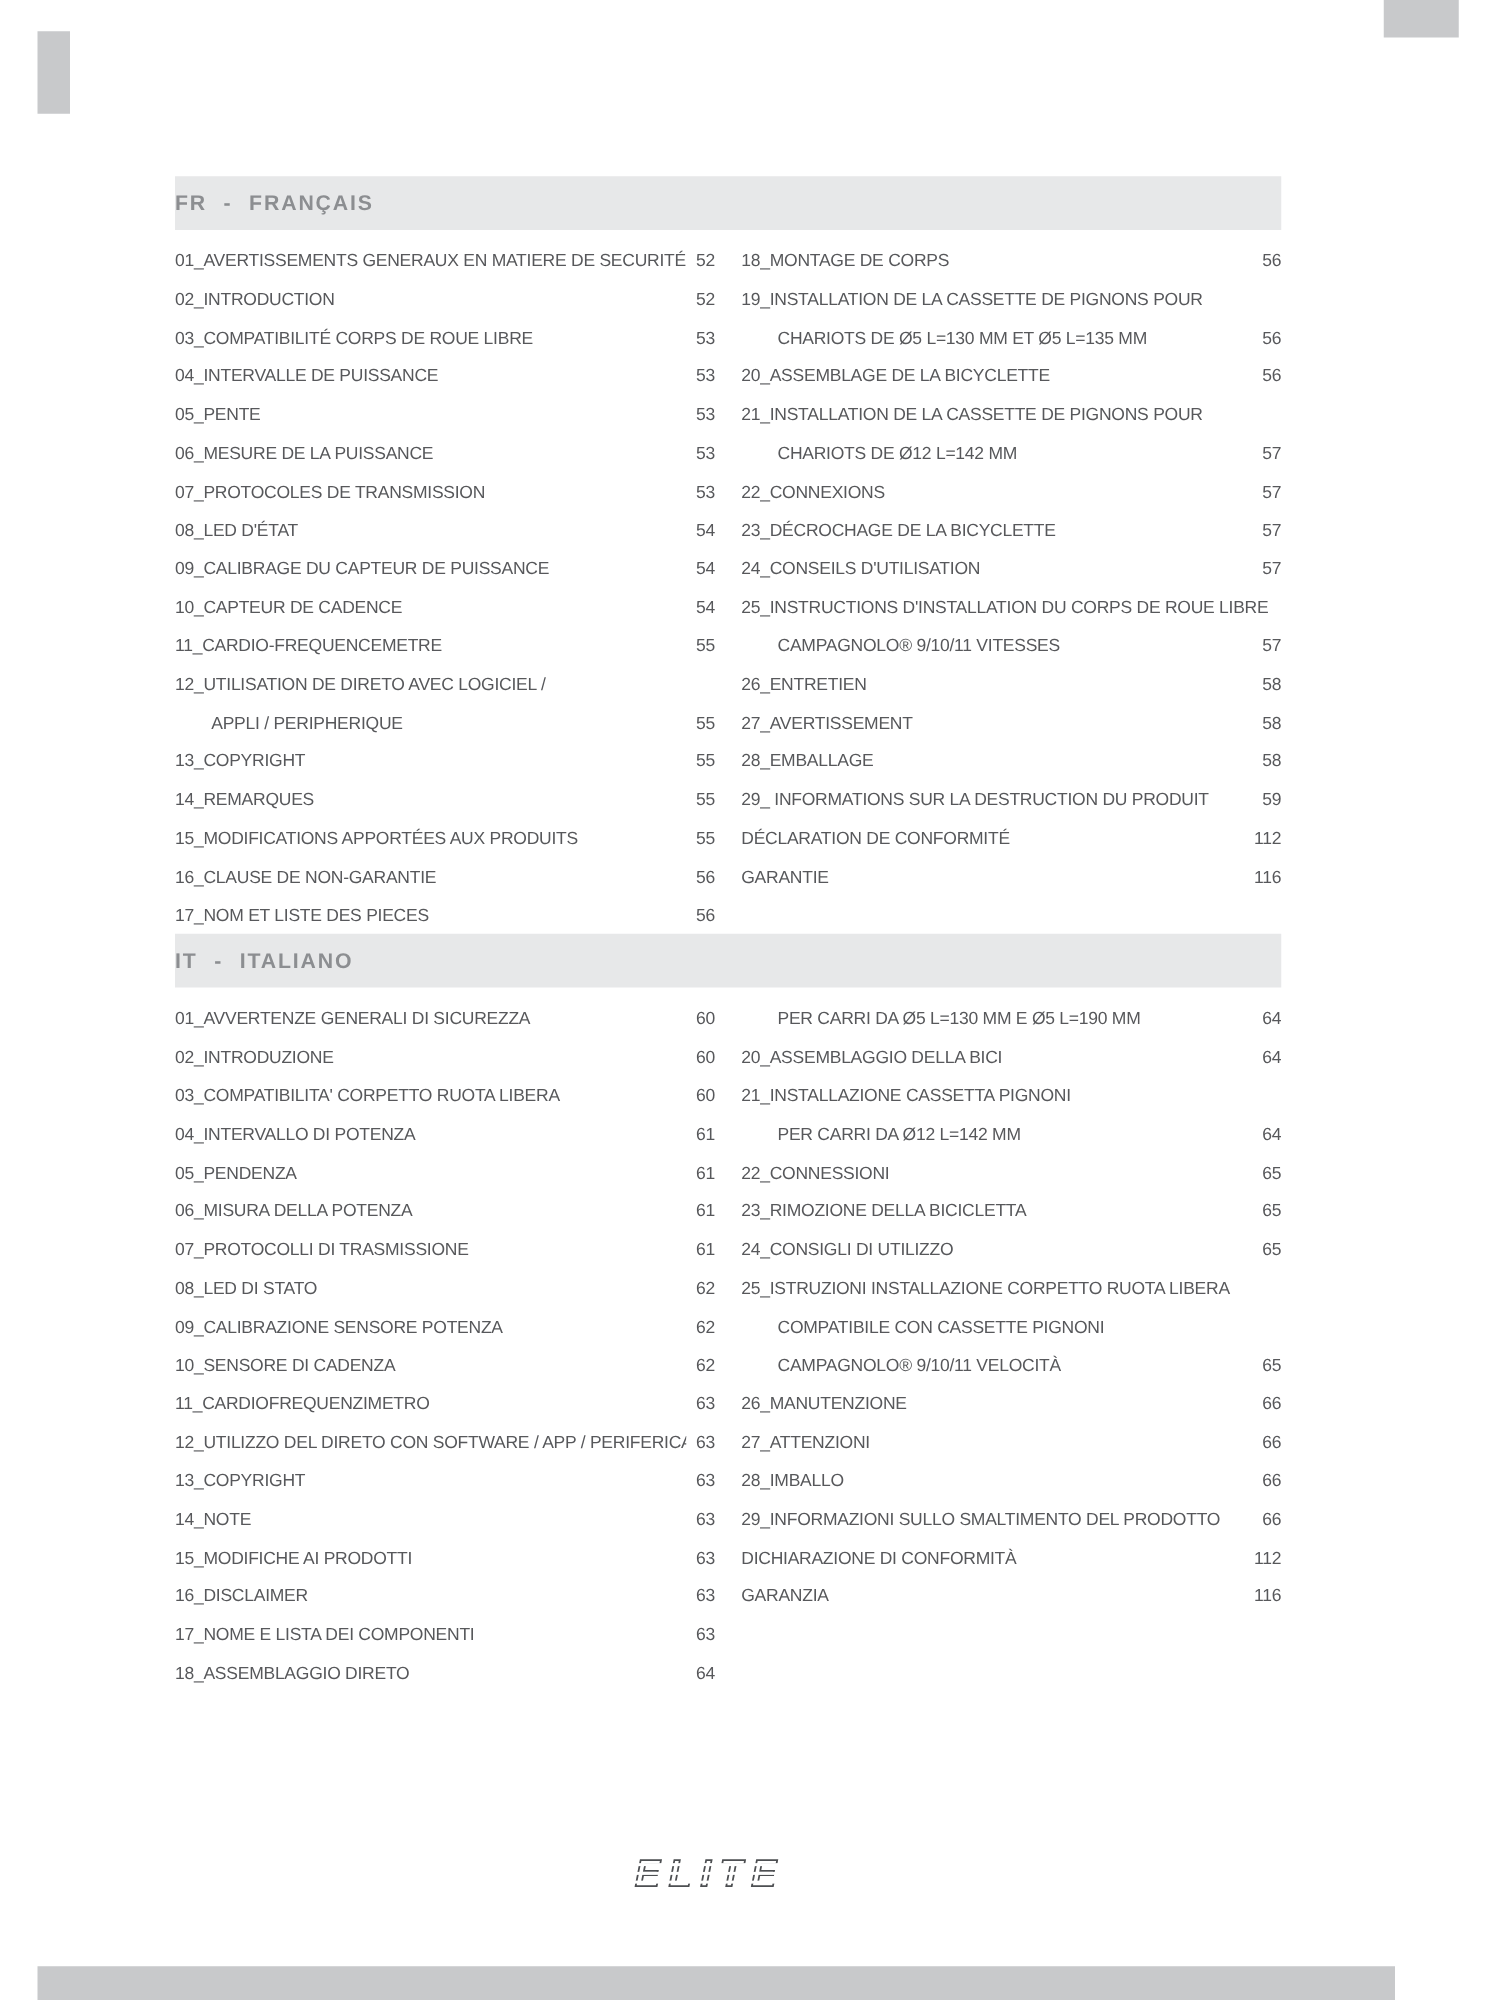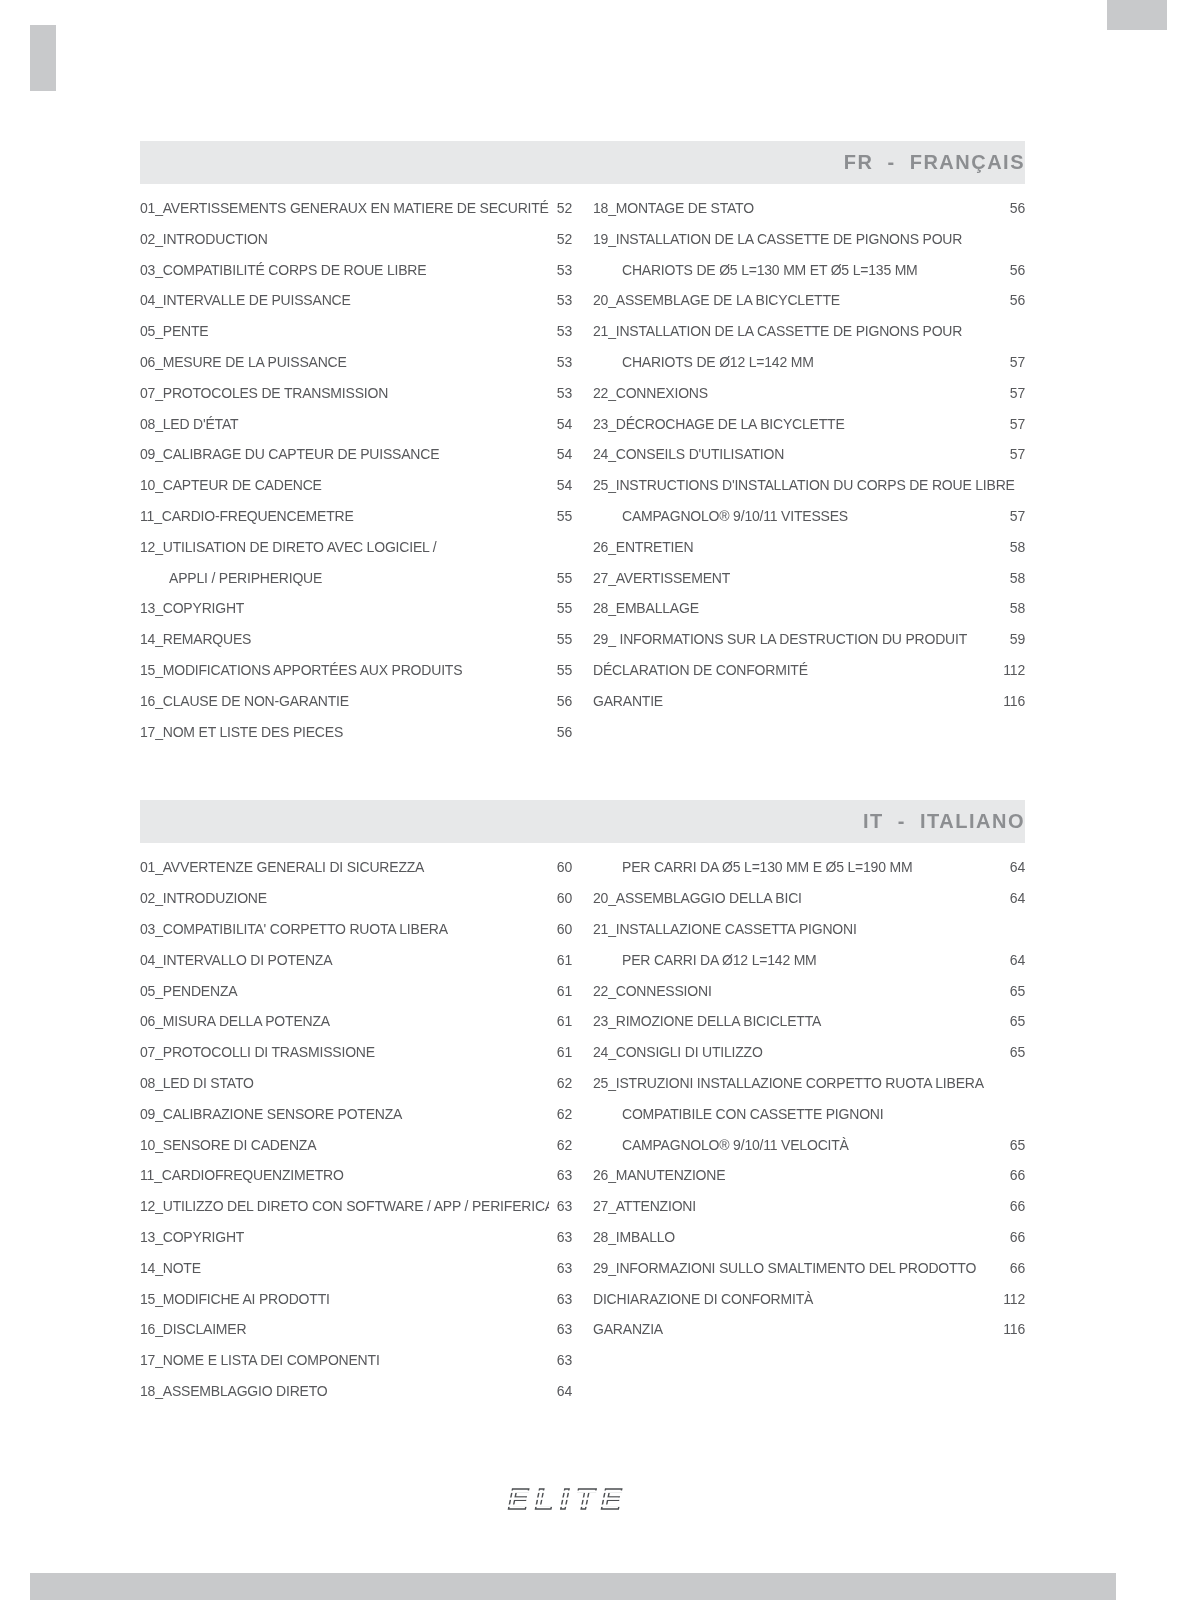--- a/index.html
+++ b/index.html
@@ -14,40 +14,40 @@
   .edge { position:absolute; background:#c8c9cb; }
   .edge-tl { left:30px; top:25px; width:26px; height:66px; }
   .edge-tr { left:1107px; top:0; width:60px; height:30px; }
   .edge-bottom { left:30px; top:1573px; width:1086px; height:27px; }
 
   .content { position:absolute; left:140px; top:141px; width:885px; }
 
   .section-header {
     height:43px;
     background:#e7e8e9;
-    display:flex; align-items:center; justify-content:flex-end;
-    font-size:20px; font-weight:bold;
+    display:flex; align-items:center; justify-content:flex-start;
+    font-size:17px; font-weight:bold;
     letter-spacing:1.5px; word-spacing:7px;
     color:#8c8e91;
   }
 
   .toc-columns { display:flex; gap:21px; margin-top:9px; }
   .toc-col { flex:1 1 0; min-width:0; }
 
   .toc-row {
     display:flex; justify-content:space-between; align-items:baseline;
     height:30.8px; line-height:30.8px;
     color:#57585b; font-size:14px; letter-spacing:-0.2px;
     white-space:nowrap;
   }
   .toc-row.cont .toc-title { padding-left:29px; }
   .toc-title { flex:1 1 auto; overflow:hidden; }
   .toc-page { flex:0 0 auto; padding-left:8px; }
 
-  .section + .section { margin-top:53px; }
+  .section + .section { }
 
   .logo-wrap { position:absolute; top:1481px; left:50%; transform:translateX(-50%); }
 </style>
 </head>
 <body>
 
 <div class="edge edge-tl"></div>
 <div class="edge edge-tr"></div>
 <div class="edge edge-bottom"></div>
 
@@ -126,21 +126,21 @@
             <span class="toc-title">16_CLAUSE DE NON-GARANTIE</span>
             <span class="toc-page">56</span>
           </div>
           <div class="toc-row">
             <span class="toc-title">17_NOM ET LISTE DES PIECES</span>
             <span class="toc-page">56</span>
           </div>
         </div>
       <div class="toc-col">
           <div class="toc-row">
-            <span class="toc-title">18_MONTAGE DE STATO</span>
+            <span class="toc-title">18_MONTAGE DE CORPS</span>
             <span class="toc-page">56</span>
           </div>
           <div class="toc-row">
             <span class="toc-title">19_INSTALLATION DE LA CASSETTE DE PIGNONS POUR</span>
           </div>
           <div class="toc-row cont">
             <span class="toc-title">CHARIOTS DE Ø5 L=130 MM ET Ø5 L=135 MM</span>
             <span class="toc-page">56</span>
           </div>
           <div class="toc-row">

